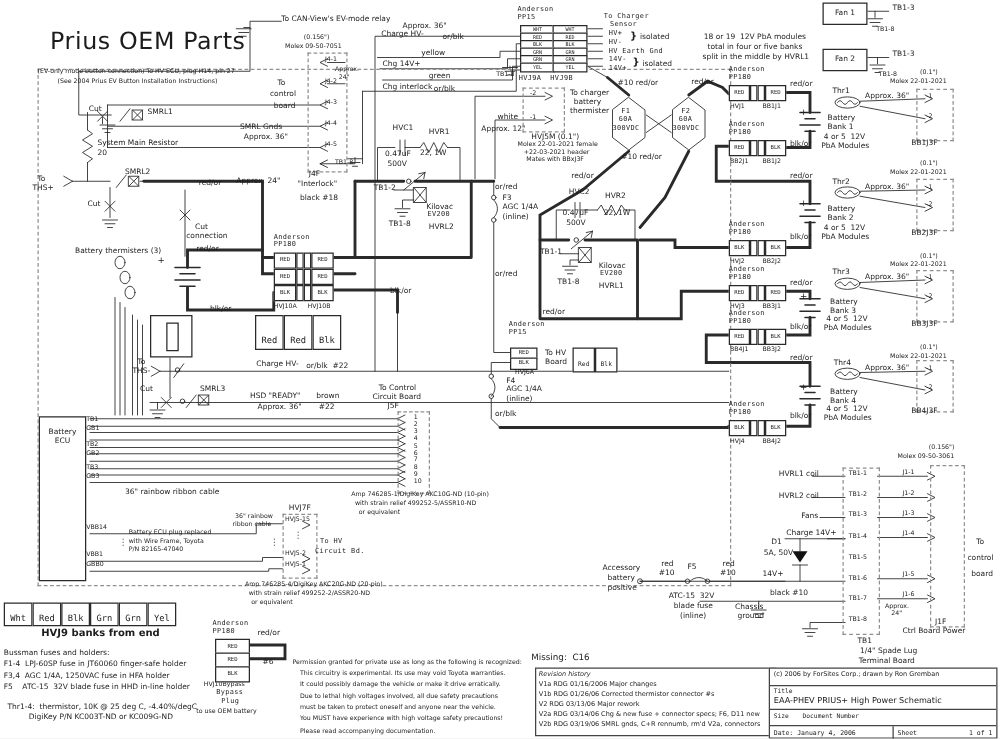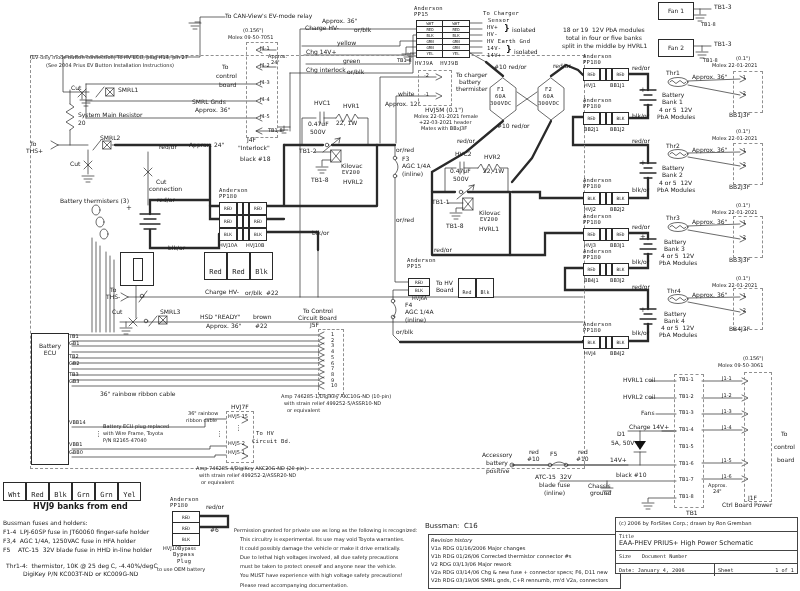--- a/index.html
+++ b/index.html
@@ -16,21 +16,21 @@
   .i{font-style:italic}
   .mono{font-family:"DejaVu Sans Mono","Liberation Mono",monospace;font-size:5.5px;letter-spacing:.3px}
   .ttl{position:absolute;left:40px;top:22px;font-size:19px;letter-spacing:.5px}
   .dashbox{position:absolute;border:1px dashed #909090}
   .box{position:absolute;border:1px solid #2a2a2a;background:#fff;text-align:center}
   .cell{position:absolute;border:1px solid #2a2a2a;background:#fff;text-align:center;
         font-family:"DejaVu Sans Mono","Liberation Mono",monospace}
   .tab{position:absolute;border:1px solid #2a2a2a;background:#fff}
   #rev{position:absolute;left:428px;top:534px;width:187px;height:51px;border:1px solid #444;
        font-size:5.2px;line-height:1.55;padding:1px 2px;overflow:hidden;background:#fff}
-  #tblock{position:absolute;left:615px;top:517px;width:181px;height:55px;border:1px solid #444;background:#fff}
+  #tblock{position:absolute;left:615px;top:534px;width:181px;height:55px;border:1px solid #444;background:#fff}
   #tblock .row1{height:11px;border-bottom:1px solid #444;font-size:5.2px;padding:2px 3px 0}
   #tblock .row2{height:17px;border-bottom:1px solid #444;padding:1px 3px 0}
   #tblock .row2 .tl{font-size:5px;font-family:"DejaVu Sans Mono","Liberation Mono",monospace}
   #tblock .row2 .tv{font-size:6.5px}
   #tblock .row3{height:10px;border-bottom:1px solid #444;font-size:5px;
        font-family:"DejaVu Sans Mono","Liberation Mono",monospace;padding:2px 3px 0}
   #tblock .row4{height:12px;display:flex;font-size:5.2px}
   #tblock .row4 .d{flex:1;padding:3px 3px 0;font-family:"DejaVu Sans Mono","Liberation Mono",monospace}
   #tblock .row4 .s{width:76px;border-left:1px solid #444;display:flex;justify-content:space-between;
        padding:3px 3px 0;font-family:"DejaVu Sans Mono","Liberation Mono",monospace}
@@ -213,20 +213,21 @@
   <div class="dashbox" style="left:418px;top:70px;width:32px;height:34px"></div>
   <div class="dashbox" style="left:733px;top:71px;width:28px;height:40px"></div>
   <div class="dashbox" style="left:733px;top:143px;width:28px;height:40px"></div>
   <div class="dashbox" style="left:733px;top:216px;width:28px;height:40px"></div>
   <div class="dashbox" style="left:733px;top:288px;width:28px;height:40px"></div>
   <div class="dashbox" style="left:318px;top:329px;width:24px;height:64px"></div>
   <div class="dashbox" style="left:226px;top:411px;width:26px;height:50px"></div>
   <div class="dashbox" style="left:674px;top:374px;width:28px;height:132px"></div>
   <div class="dashbox" style="left:744px;top:372px;width:26px;height:128px"></div>
 
+  <div class="ttl">Prius OEM Parts</div>
   <div class="box" style="left:658px;top:2px;width:34px;height:16px;font-size:6px;line-height:15px">Fan 1</div>
   <div class="box" style="left:658px;top:39px;width:34px;height:16px;font-size:6px;line-height:15px">Fan 2</div>
   <div class="box" style="left:31px;top:333px;width:36px;height:130px;font-size:6px">
     <div style="margin-top:8px">Battery</div>
     <div>ECU</div>
   </div>
   <div class="box" style="left:120px;top:252px;width:32px;height:32px">
     <div class="tab" style="left:12px;top:5px;width:8px;height:21px"></div>
   </div>
 
@@ -621,21 +622,21 @@
     </div>
 
   <div id="rev">
     <div class="i">Revision history</div>
     <div>V1a  RDG  01/16/2006  Major changes</div>
     <div>V1b  RDG  01/26/06  Corrected thermistor connector #s</div>
     <div>V2   RDG  03/13/06  Major rework</div>
     <div>V2a  RDG  03/14/06  Chg &amp; new fuse + connector specs; F6, D11 new</div>
     <div>V2b  RDG  03/19/06  SMRL gnds, C+R rennumb, rm'd V2a, connectors</div>
   </div>
-  <div class="lbl s7" style="left:425px;top:523px">Bussman:  C16</div>
+  <div class="lbl s7" style="left:425px;top:523px">Missing:  C16</div>
 
   <div id="tblock">
     <div class="row1">(c) 2006 by ForSites Corp.; drawn by Ron Gremban</div>
     <div class="row2">
       <div class="tl">Title</div>
       <div class="tv">EAA-PHEV PRIUS+ High Power Schematic</div>
     </div>
     <div class="row3">
       <span>Size</span>
       <span style="margin-left:8px">Document Number</span>

